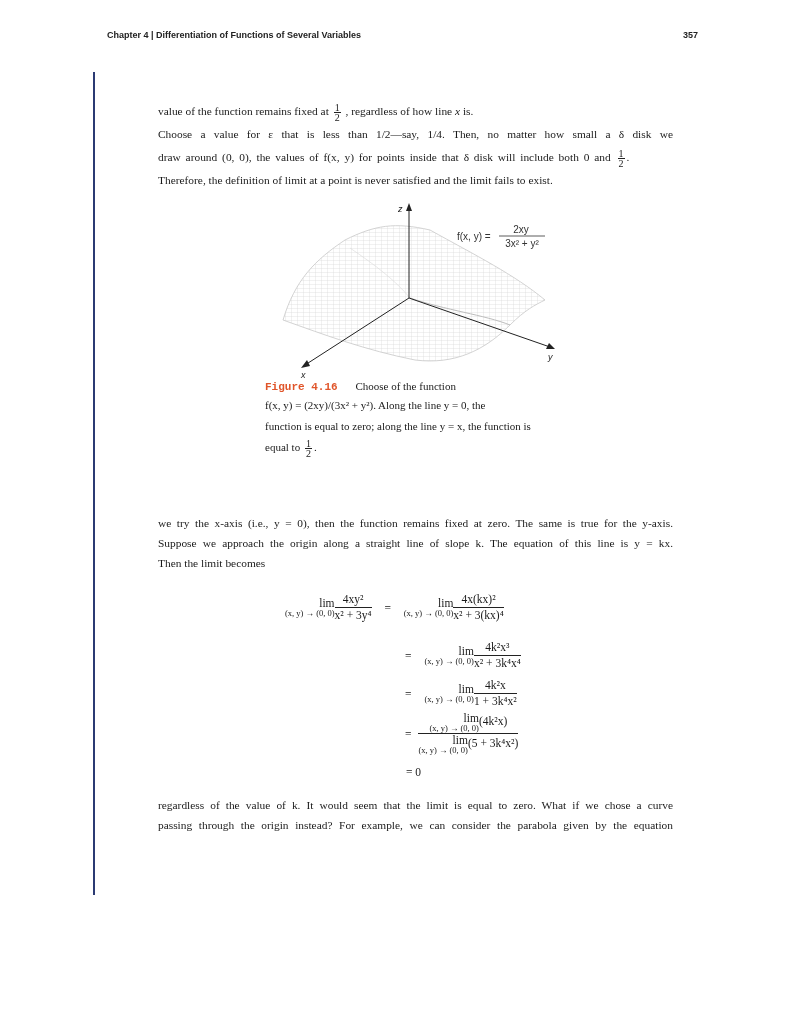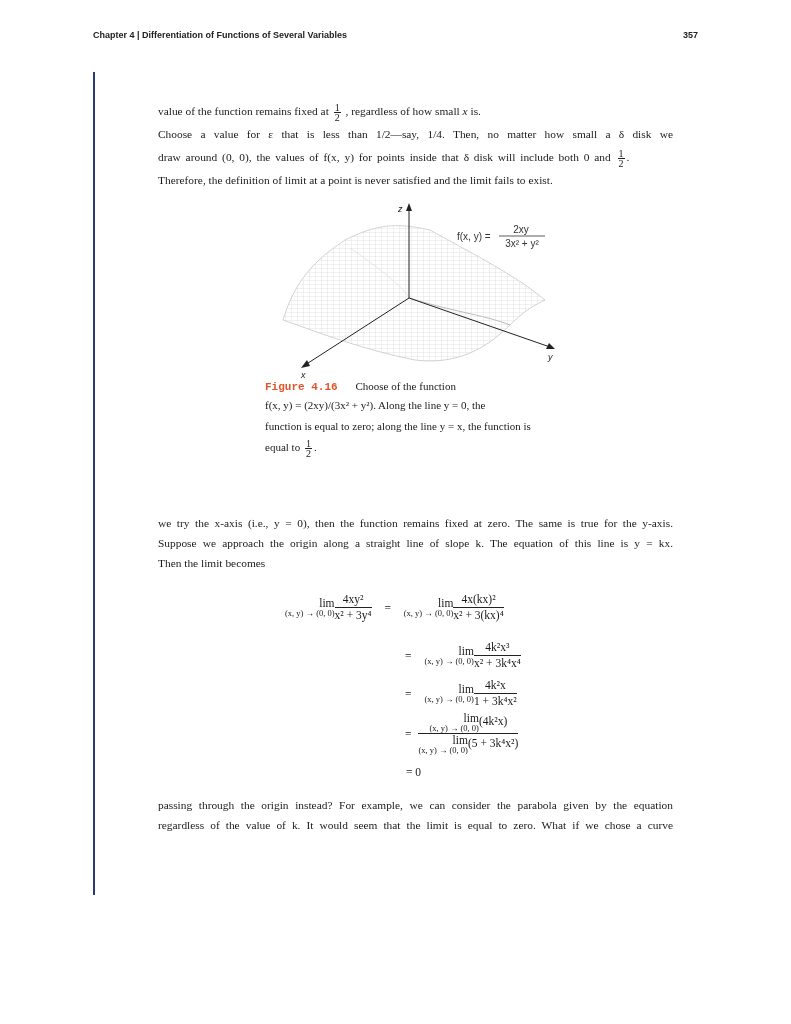--- a/index.html
+++ b/index.html
@@ -1,18 +1,18 @@
 <!DOCTYPE html>
 <html><head>
 <meta charset="utf-8">
 <style>
   html, body { margin:0; padding:0; background:#ffffff; }
   body { width:791px; height:1024px; position:relative; overflow:hidden; color:#1a1a1a; }
   .hdr { position:absolute; top:30px; font-family:"Liberation Sans", sans-serif; font-size:9px; font-weight:bold; color:#222; }
-  .hdr-left { left:93px; }
+  .hdr-left { left:107px; }
   .hdr-right { right:93px; }
   .sidebar { position:absolute; left:93px; top:72px; width:2px; height:823px; background:#2b3a73; }
   .para { position:absolute; left:158px; width:515px; font-family:"Liberation Serif", serif; font-size:11.4px; line-height:23px; text-align:justify; }
   .para .ln { display:block; white-space:nowrap; }
   .ln.just { text-align:justify; text-align-last:justify; white-space:normal; }
   i.m { font-style:italic; }
   .frac { display:inline-block; vertical-align:middle; text-align:center; font-size:10px; line-height:9px; margin:0 2px; }
   .frac .n { display:block; border-bottom:1px solid #222; padding:0 1px; }
   .frac .d { display:block; }
   .figure { position:absolute; left:255px; top:200px; width:330px; height:180px; }
@@ -30,21 +30,21 @@
 <body>
 
 <div class="hdr hdr-left">Chapter 4 | Differentiation of Functions of Several Variables</div>
 <div class="hdr hdr-right">357</div>
 <div class="sidebar"></div>
 
 <div class="para" style="top:100px;">
   <span class="ln">
     <span>value of the function remains fixed at</span>
     <span class="frac"><span class="n">1</span><span class="d">2</span></span>
-    <span>, regardless of how small</span>
+    <span>, regardless of how line</span>
     <i class="m">x</i>
     <span>is.</span>
   </span>
   <span class="ln just">Choose a value for ε that is less than 1/2—say, 1/4. Then, no matter how small a δ disk we</span>
   <span class="ln" style="word-spacing:2px;">
     <span>draw around (0, 0), the values of f(x, y) for points inside that δ disk will include both 0 and</span>
     <span class="frac"><span class="n">1</span><span class="d">2</span></span>.
   </span>
   <span class="ln">Therefore, the definition of limit at a point is never satisfied and the limit fails to exist.</span>
 </div>
@@ -118,15 +118,15 @@
   <span style="margin-right:4px; vertical-align:middle;">=</span>
   <span class="big-frac">
     <span class="n"><span class="lim"><span class="w">lim</span><span class="s">(x, y) → (0, 0)</span></span><span>(4k²x)</span></span>
     <span class="d"><span class="lim"><span class="w">lim</span><span class="s">(x, y) → (0, 0)</span></span><span>(5 + 3k⁴x²)</span></span>
   </span>
 </div>
 
 <div class="math" style="left:406px; top:766px;">= 0</div>
 
 <div class="para" style="top:795px; line-height:20px;">
+  <span class="ln just">regardless of the value of k. It would seem that the limit is equal to zero. What if we chose a curve</span>
   <span class="ln just">passing through the origin instead? For example, we can consider the parabola given by the equation</span>
-  <span class="ln just">regardless of the value of k. It would seem that the limit is equal to zero. What if we chose a curve</span>
 </div>
 
 </body></html>

